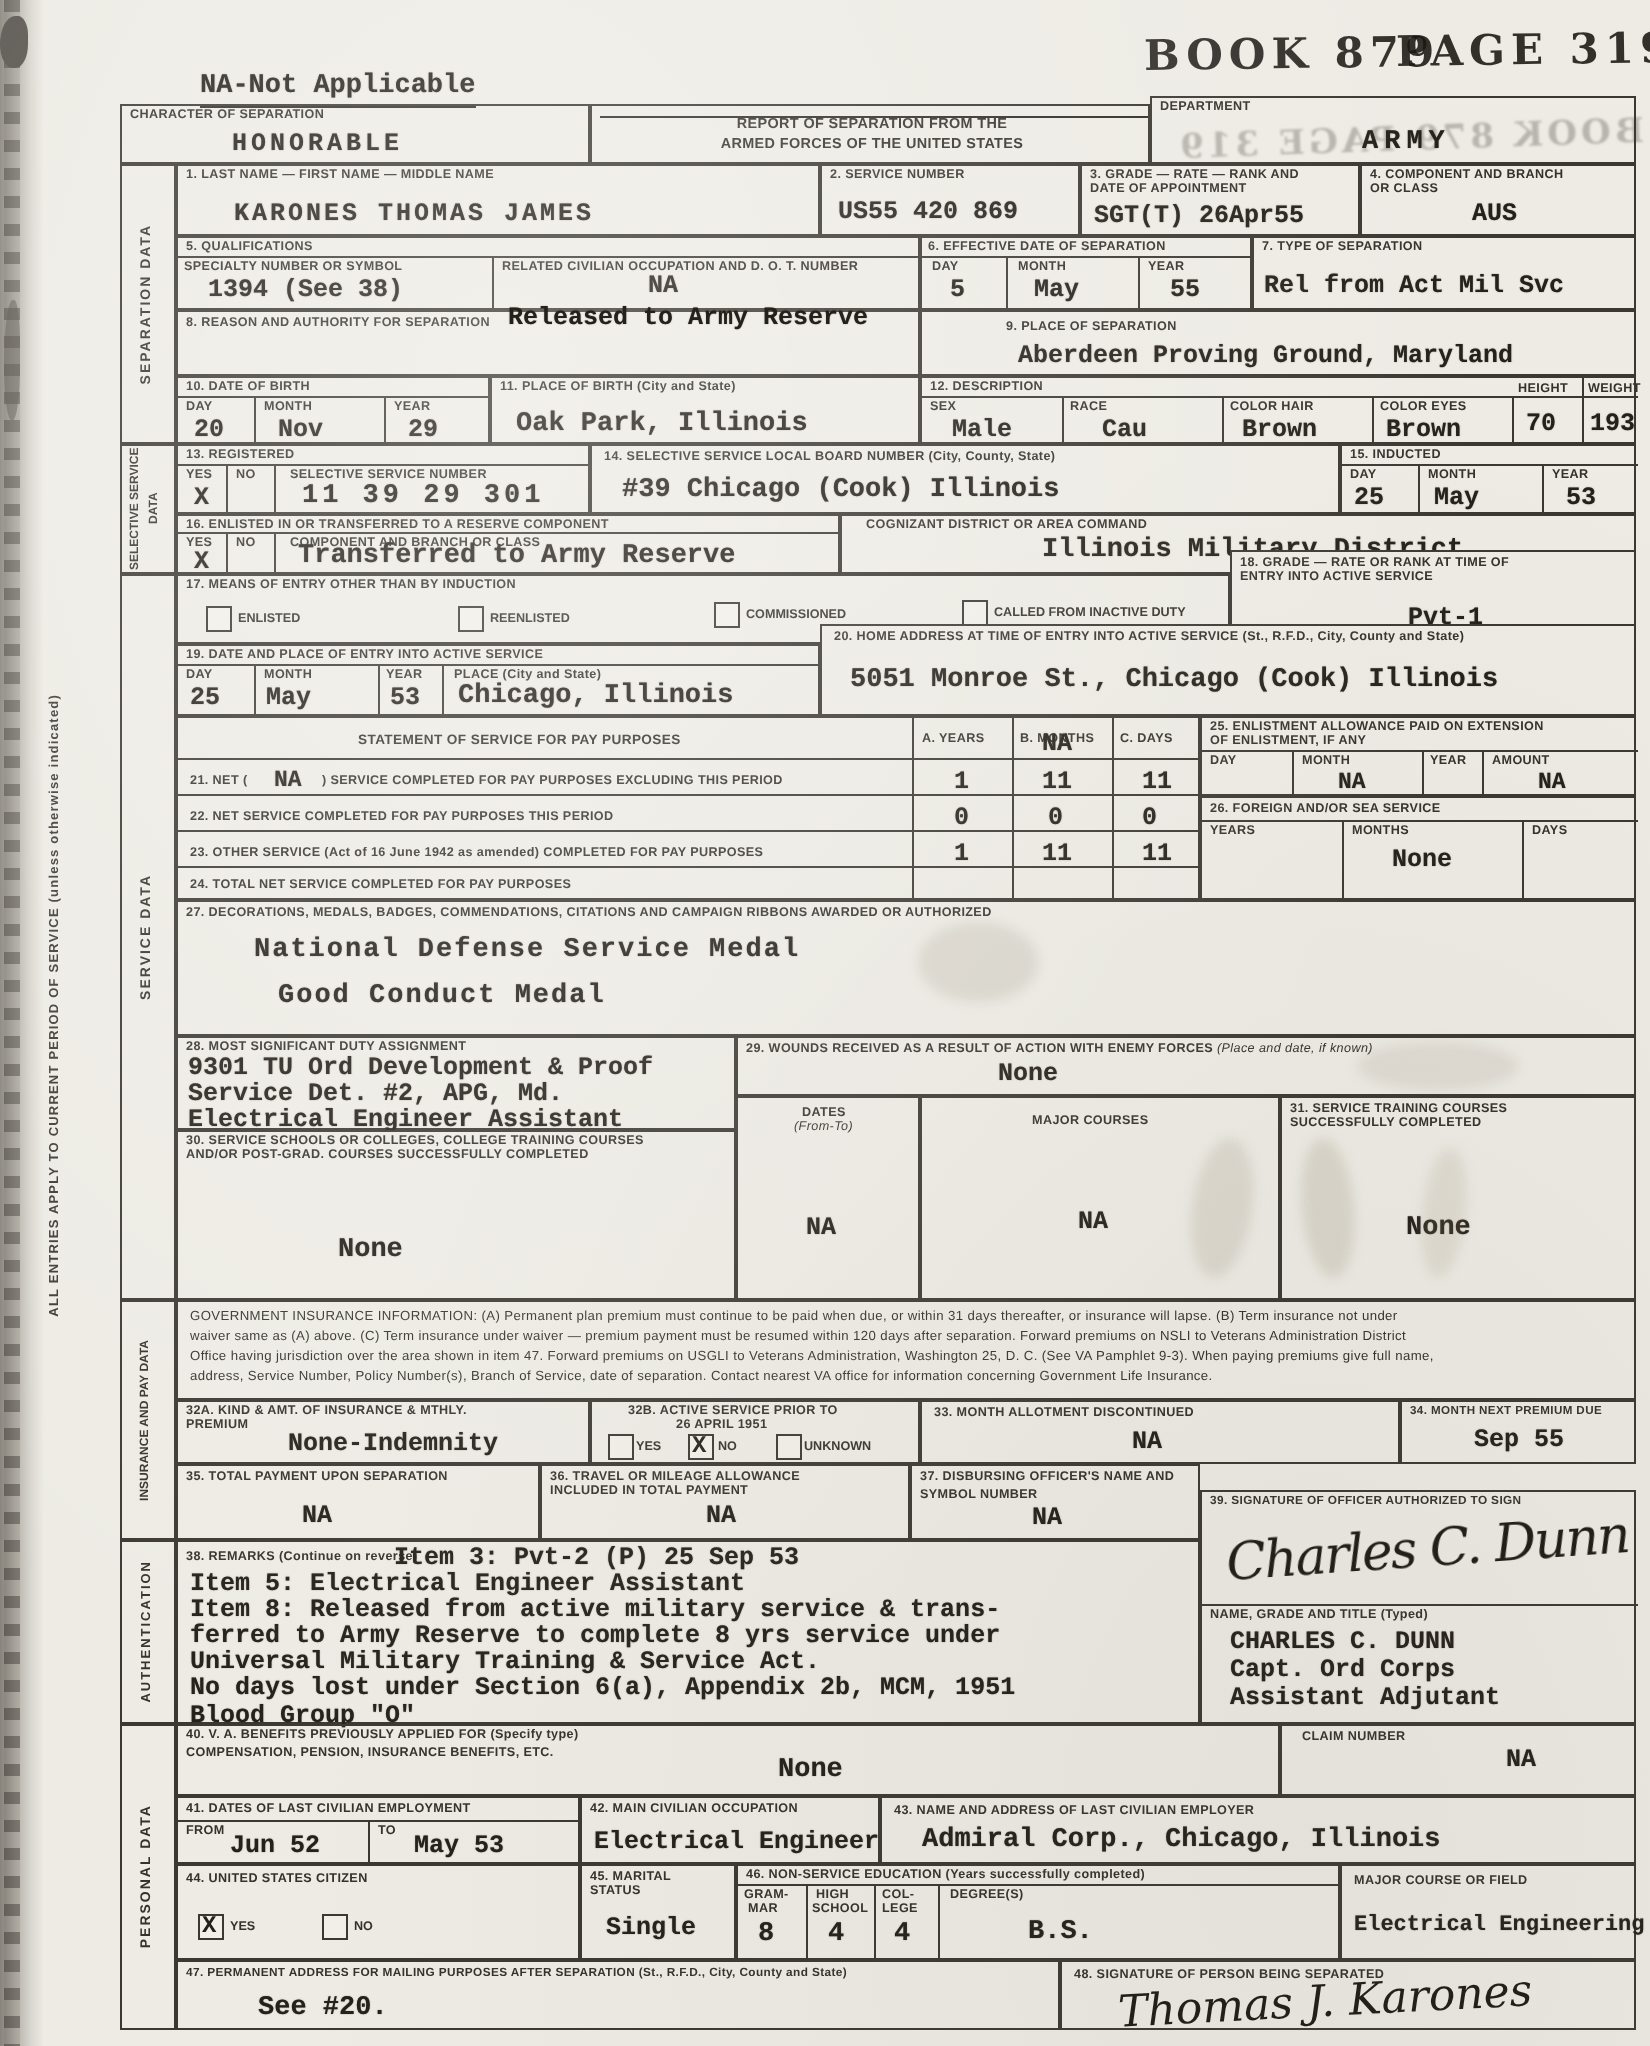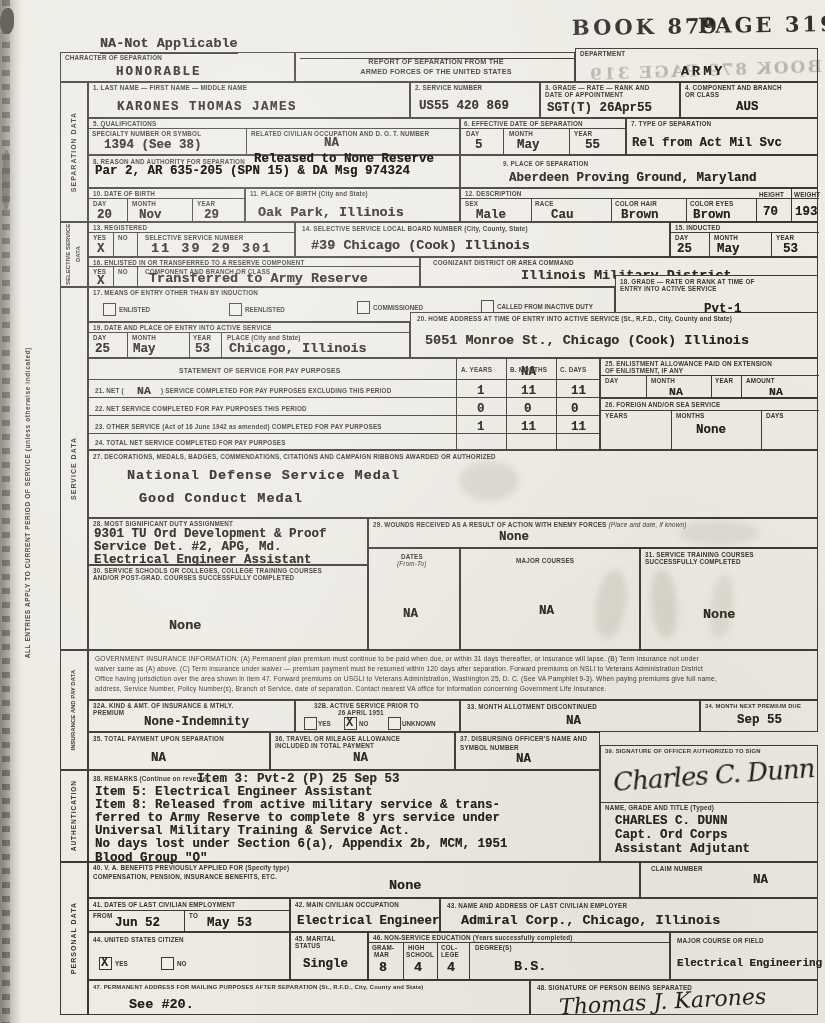--- a/index.html
+++ b/index.html
@@ -135,22 +135,21 @@
     <span class="typed t13" style="left:56px;top:19px;">May</span>
     <span class="typed t13" style="left:124px;top:19px;">55</span>
   </div>
   <div class="bx" style="left:626px;top:118px;width:192px;height:37px;">
     <span class="lbl" style="left:4px;top:1px;">7. TYPE OF SEPARATION</span>
     <span class="typed t13" style="left:5px;top:17px;">Rel from Act Mil Svc</span>
   </div>
 
   <div class="bx" style="left:88px;top:155px;width:372px;height:33px;">
     <span class="lbl" style="left:4px;top:2px;">8. REASON AND AUTHORITY FOR SEPARATION</span>
-    <span class="typed t13" style="left:165px;top:-4px;z-index:3;">Released to None Reserve</span>
-    <span class="typed t13" style="left:6px;top:8px;z-index:3;">Par 2, AR 635-205 (SPN 15) &amp; DA Msg 974324</span>
+    <span class="typed t13" style="left:165px;top:-4px;z-index:3;">Released to Army Reserve</span>
   </div>
   <div class="bx" style="left:460px;top:155px;width:358px;height:33px;">
     <span class="lbl" style="left:42px;top:4px;">9. PLACE OF SEPARATION</span>
     <span class="typed t13" style="left:48px;top:15px;">Aberdeen Proving Ground, Maryland</span>
   </div>
 
   <div class="bx" style="left:88px;top:188px;width:157px;height:34px;">
     <span class="lbl" style="left:4px;top:1px;">10. DATE OF BIRTH</span>
     <div class="hline" style="left:0;top:9px;width:157px;height:1px;"></div>
     <div class="vline" style="left:38px;top:9px;width:1px;height:25px;"></div>

